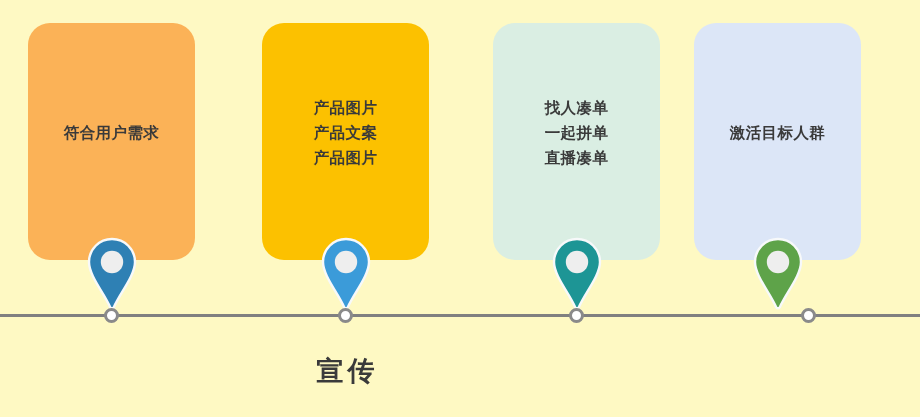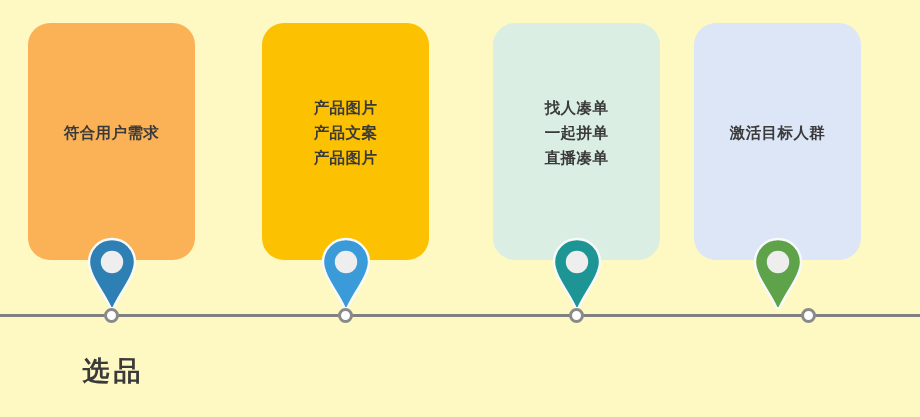--- a/index.html
+++ b/index.html
@@ -131,36 +131,36 @@
           <div class="card-lines">
             <div class="card-line">符合用户需求</div>
           </div>
         </div>
         <div class="pin-wrap">
           <svg viewBox="0 0 52 74" xmlns="http://www.w3.org/2000/svg">
             <path d="M26 2 C13.3 2 3 12.3 3 25 C3 38.5 18 56 24.2 70.2 C24.8 71.6 27.2 71.6 27.8 70.2 C34 56 49 38.5 49 25 C49 12.3 38.7 2 26 2 Z" fill="#2e80b4" stroke="#f7f9fa" stroke-width="2.4"></path>
             <circle cx="26" cy="25" r="11.2" fill="#eeeeee"></circle>
           </svg>
         </div>
-        <div class="stage-caption">选品</div>
       </div>
       <div class="stage" style="left: 262px;">
         <div class="stage-card" style="background: rgb(252, 193, 0);">
           <div class="card-lines">
             <div class="card-line">产品图片</div>
             <div class="card-line">产品文案</div>
             <div class="card-line">产品图片</div>
           </div>
         </div>
         <div class="pin-wrap">
           <svg viewBox="0 0 52 74" xmlns="http://www.w3.org/2000/svg">
             <path d="M26 2 C13.3 2 3 12.3 3 25 C3 38.5 18 56 24.2 70.2 C24.8 71.6 27.2 71.6 27.8 70.2 C34 56 49 38.5 49 25 C49 12.3 38.7 2 26 2 Z" fill="#3b9bd9" stroke="#f7f9fa" stroke-width="2.4"></path>
             <circle cx="26" cy="25" r="11.2" fill="#eeeeee"></circle>
           </svg>
         </div>
+        <div class="stage-caption">宣传</div>
       </div>
       <div class="stage" style="left: 493px;">
         <div class="stage-card" style="background: rgb(218, 238, 227);">
           <div class="card-lines">
             <div class="card-line">找人凑单</div>
             <div class="card-line">一起拼单</div>
             <div class="card-line">直播凑单</div>
           </div>
         </div>
         <div class="pin-wrap">

